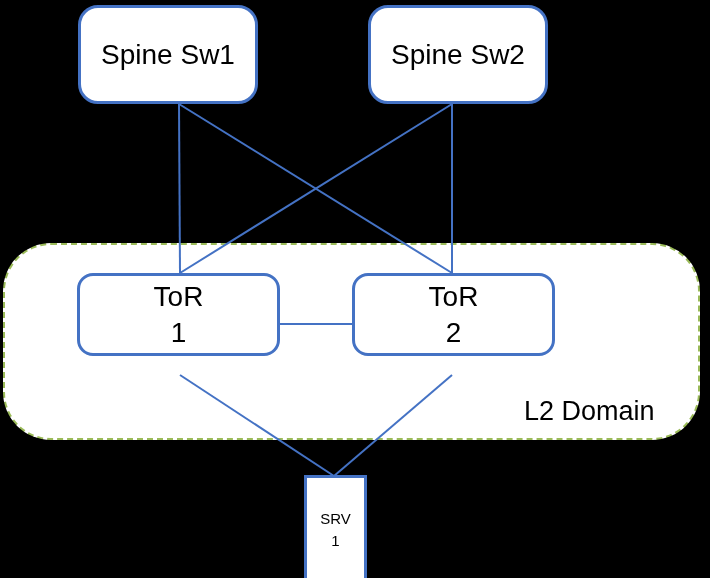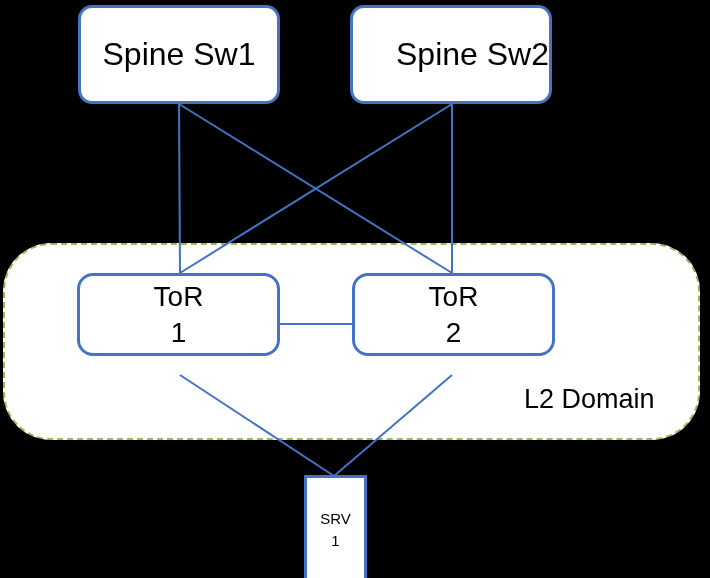--- a/index.html
+++ b/index.html
@@ -30,60 +30,60 @@
     width: 697px;
     height: 197px;
     background: #ffffff;
     border: 2px dashed #9BBB59;
     border-radius: 48px;
     box-sizing: border-box;
   }
   .l2-label {
     position: absolute;
     left: 524px;
-    top: 384px;
+    top: 396px;
     font-size: 27px;
     color: #000000;
     letter-spacing: 0px;
     white-space: nowrap;
   }
   .node {
     position: absolute;
     background: #ffffff;
     border: 3px solid #4472C4;
     box-sizing: border-box;
     display: flex;
     flex-direction: column;
     align-items: center;
     justify-content: center;
     color: #000000;
   }
   .node.spine {
-    width: 202px;
+    width: 180px;
     height: 99px;
-    border-radius: 14px;
-    font-size: 32px;
+    border-radius: 20px;
+    font-size: 28px;
   }
   .node.tor {
     width: 203px;
     height: 83px;
     border-radius: 16px;
     font-size: 28px;
     line-height: 1.28;
   }
   .node.srv {
     width: 63px;
     height: 110px;
     border-radius: 0px;
     font-size: 15px;
     line-height: 1.45;
     border-width: 3px;
   }
   #spine1 { left: 78px; top: 5px; }
-  #spine2 { left: 350px; top: 5px; align-items: flex-end; }
+  #spine2 { left: 368px; top: 5px; }
   #tor1   { left: 77px; top: 273px; }
   #tor2   { left: 352px; top: 273px; }
   #srv1   { left: 304px; top: 475px; }
   .node-line { display: block; }
 </style>
 </head>
 <body>
 
 <div id="canvas">
 

